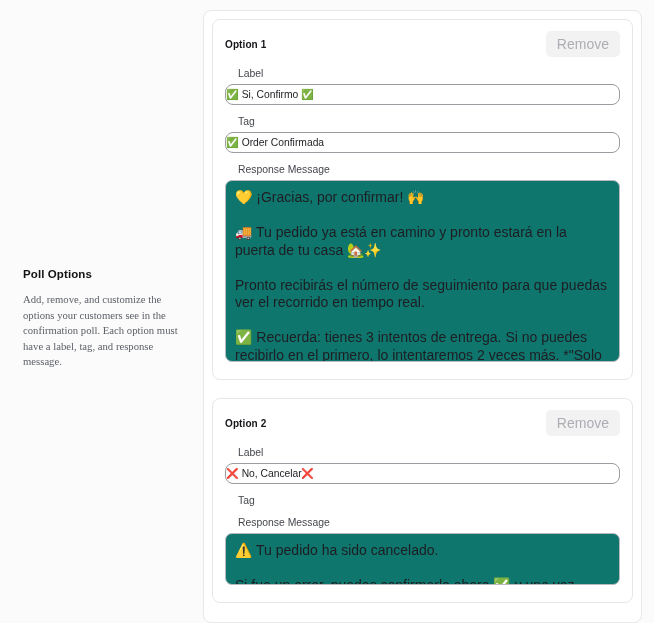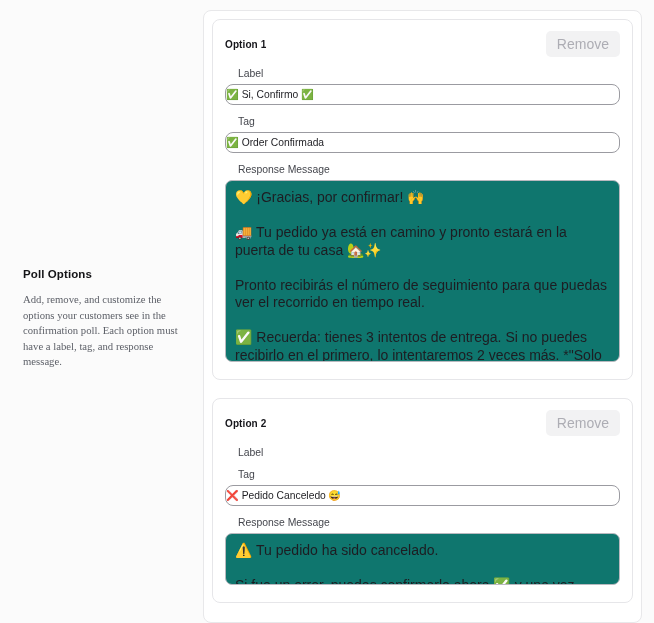--- a/index.html
+++ b/index.html
@@ -166,23 +166,23 @@
 ¡Gracias por tu compra y que lo disfrutes mucho! ✨</textarea>
       </div>
 
       <div class="option-card">
         <div class="card-head">
           <span class="card-title">Option 2</span>
           <button class="remove-btn">Remove</button>
         </div>
 
         <label class="field-label">Label</label>
+        <input class="text-input" type="text" value="❌ No, Cancelar❌" style="">
 
         <label class="field-label second">Tag</label>
-        <input class="text-input" type="text" value="❌ Pedido Canceledo 😅" style="">
 
         <label class="field-label second">Response Message</label>
         <textarea class="textarea ta-short" style="">⚠️ Tu pedido ha sido cancelado.
 
 Si fue un error, puedes confirmarlo ahora ✅ y una vez recibas tu pedido, te regalaremos un 10% de descuento en tu próxima compra.</textarea>
       </div>
 
     </div>
   </section>
 </div>

